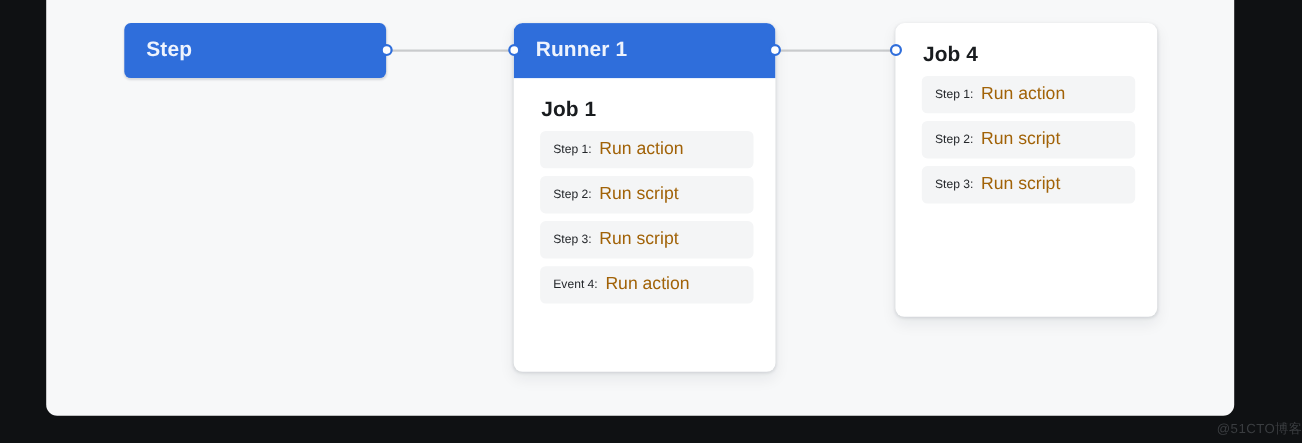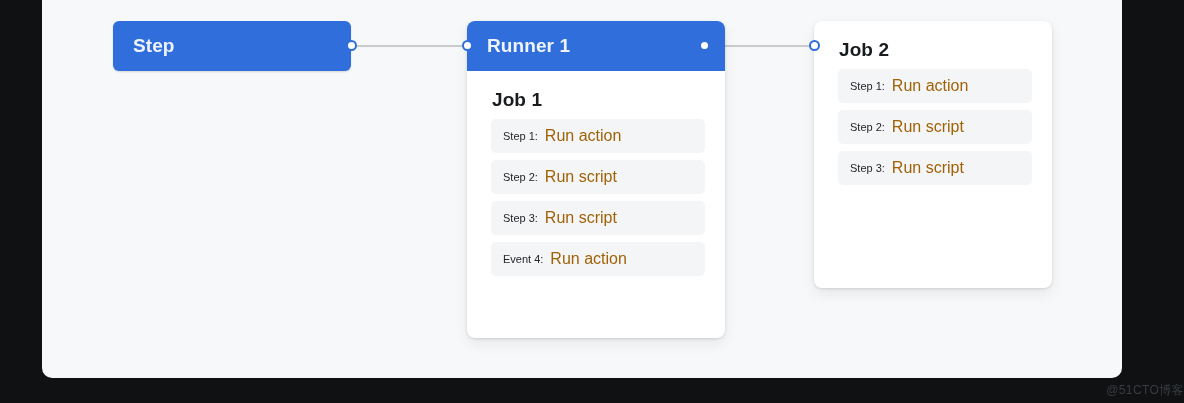--- a/index.html
+++ b/index.html
@@ -57,21 +57,21 @@
     position: absolute;
     background: #ffffff;
     border-radius: 8px;
     box-shadow: 0 1px 3px rgba(16, 24, 40, 0.13), 0 6px 14px rgba(16, 24, 40, 0.07);
     overflow: hidden;
     box-sizing: border-box;
   }
   #runner-1 {
     left: 425px;
     top: 31px;
-    width: 258px;
+    width: 238px;
     height: 317px;
   }
   #runner-2 {
     left: 772px;
     top: 31px;
     width: 238px;
     height: 267px;
   }
 
   .runner-header {
@@ -199,21 +199,21 @@
         <div class="step-row">
           <span class="step-label">Event 4:</span>
           <span class="step-value">Run action</span>
         </div>
       </div>
     </div>
   </div>
 
   <div id="runner-2" class="runner-card">
     <div class="runner-body">
-      <div class="job-title">Job 2</div>
+      <div class="job-title">Job 4</div>
       <div class="steps">
         <div class="step-row">
           <span class="step-label">Step 1:</span>
           <span class="step-value">Run action</span>
         </div>
         <div class="step-row">
           <span class="step-label">Step 2:</span>
           <span class="step-value">Run script</span>
         </div>
         <div class="step-row">

